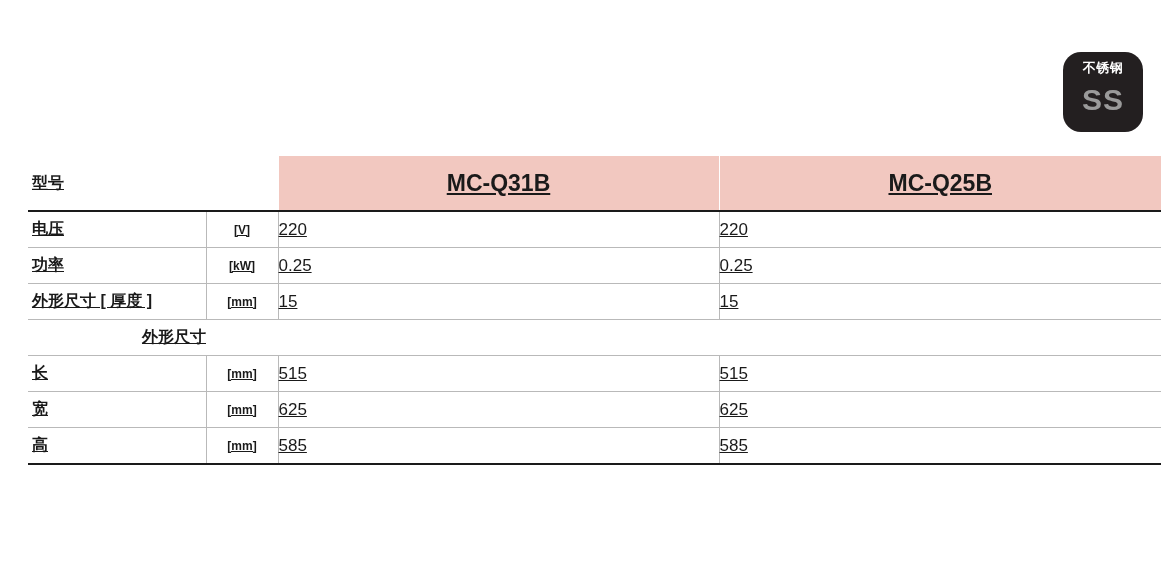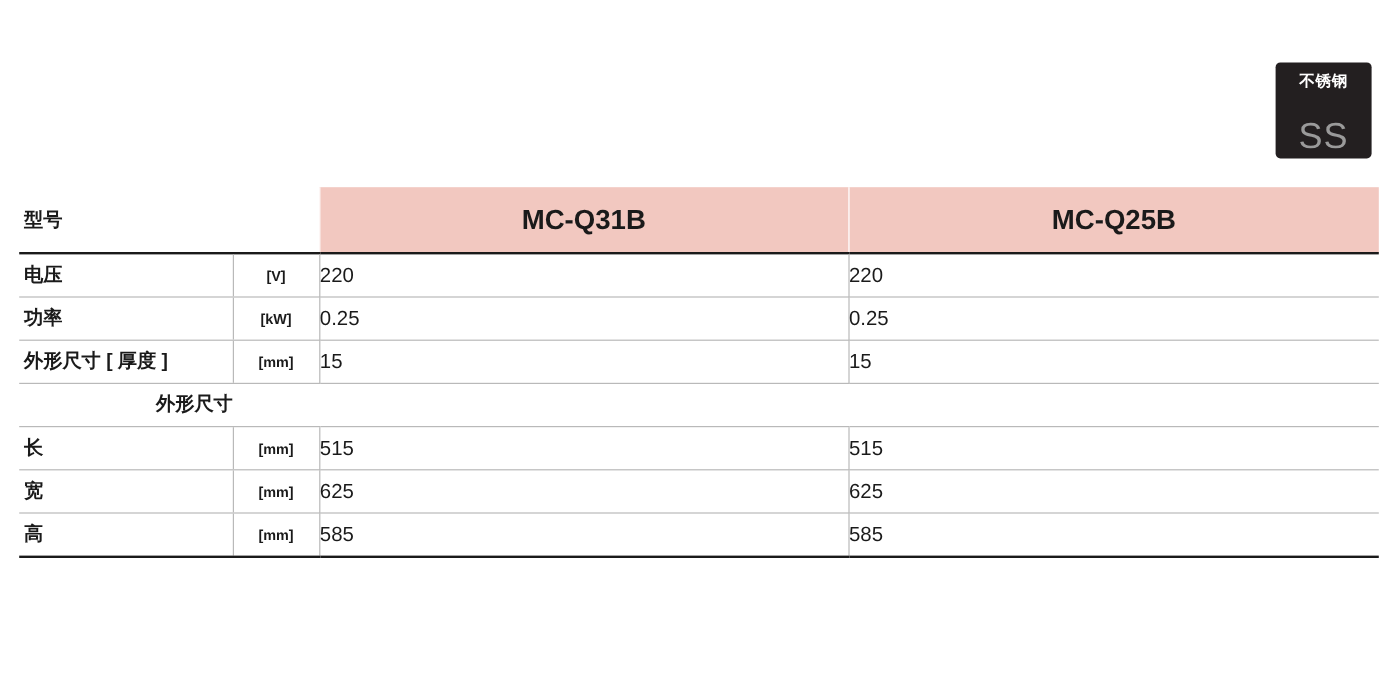--- a/index.html
+++ b/index.html
@@ -17,50 +17,51 @@
   }
 
   
   .badge {
     position: absolute;
     top: 52px;
     left: 1063px;
     width: 80px;
     height: 80px;
     background: #231f20;
-    border-radius: 4px;
+    border-radius: 18px;
     display: flex;
     flex-direction: column;
     align-items: center;
     justify-content: flex-start;
     box-sizing: border-box;
     padding-top: 9px;
   }
   .badge-cn {
     color: #ffffff;
     font-size: 13px;
     font-weight: bold;
     letter-spacing: 0.5px;
     line-height: 14px;
   }
   .badge-ss {
     color: #9a9a9a;
     font-size: 30px;
-    font-weight: 400;
+    font-weight: 700;
     line-height: 34px;
     letter-spacing: 1px;
-    margin-top: 22px;
+    margin-top: 8px;
   }
 
   
   .spec-wrap {
     position: absolute;
     top: 156px;
-    left: 16px;
+    left: 28px;
     width: 1133px;
+    text-decoration: underline;
   }
   table.spec {
     border-collapse: collapse;
     width: 100%;
     table-layout: fixed;
   }
   table.spec td {
     padding: 0;
     vertical-align: middle;
   }

